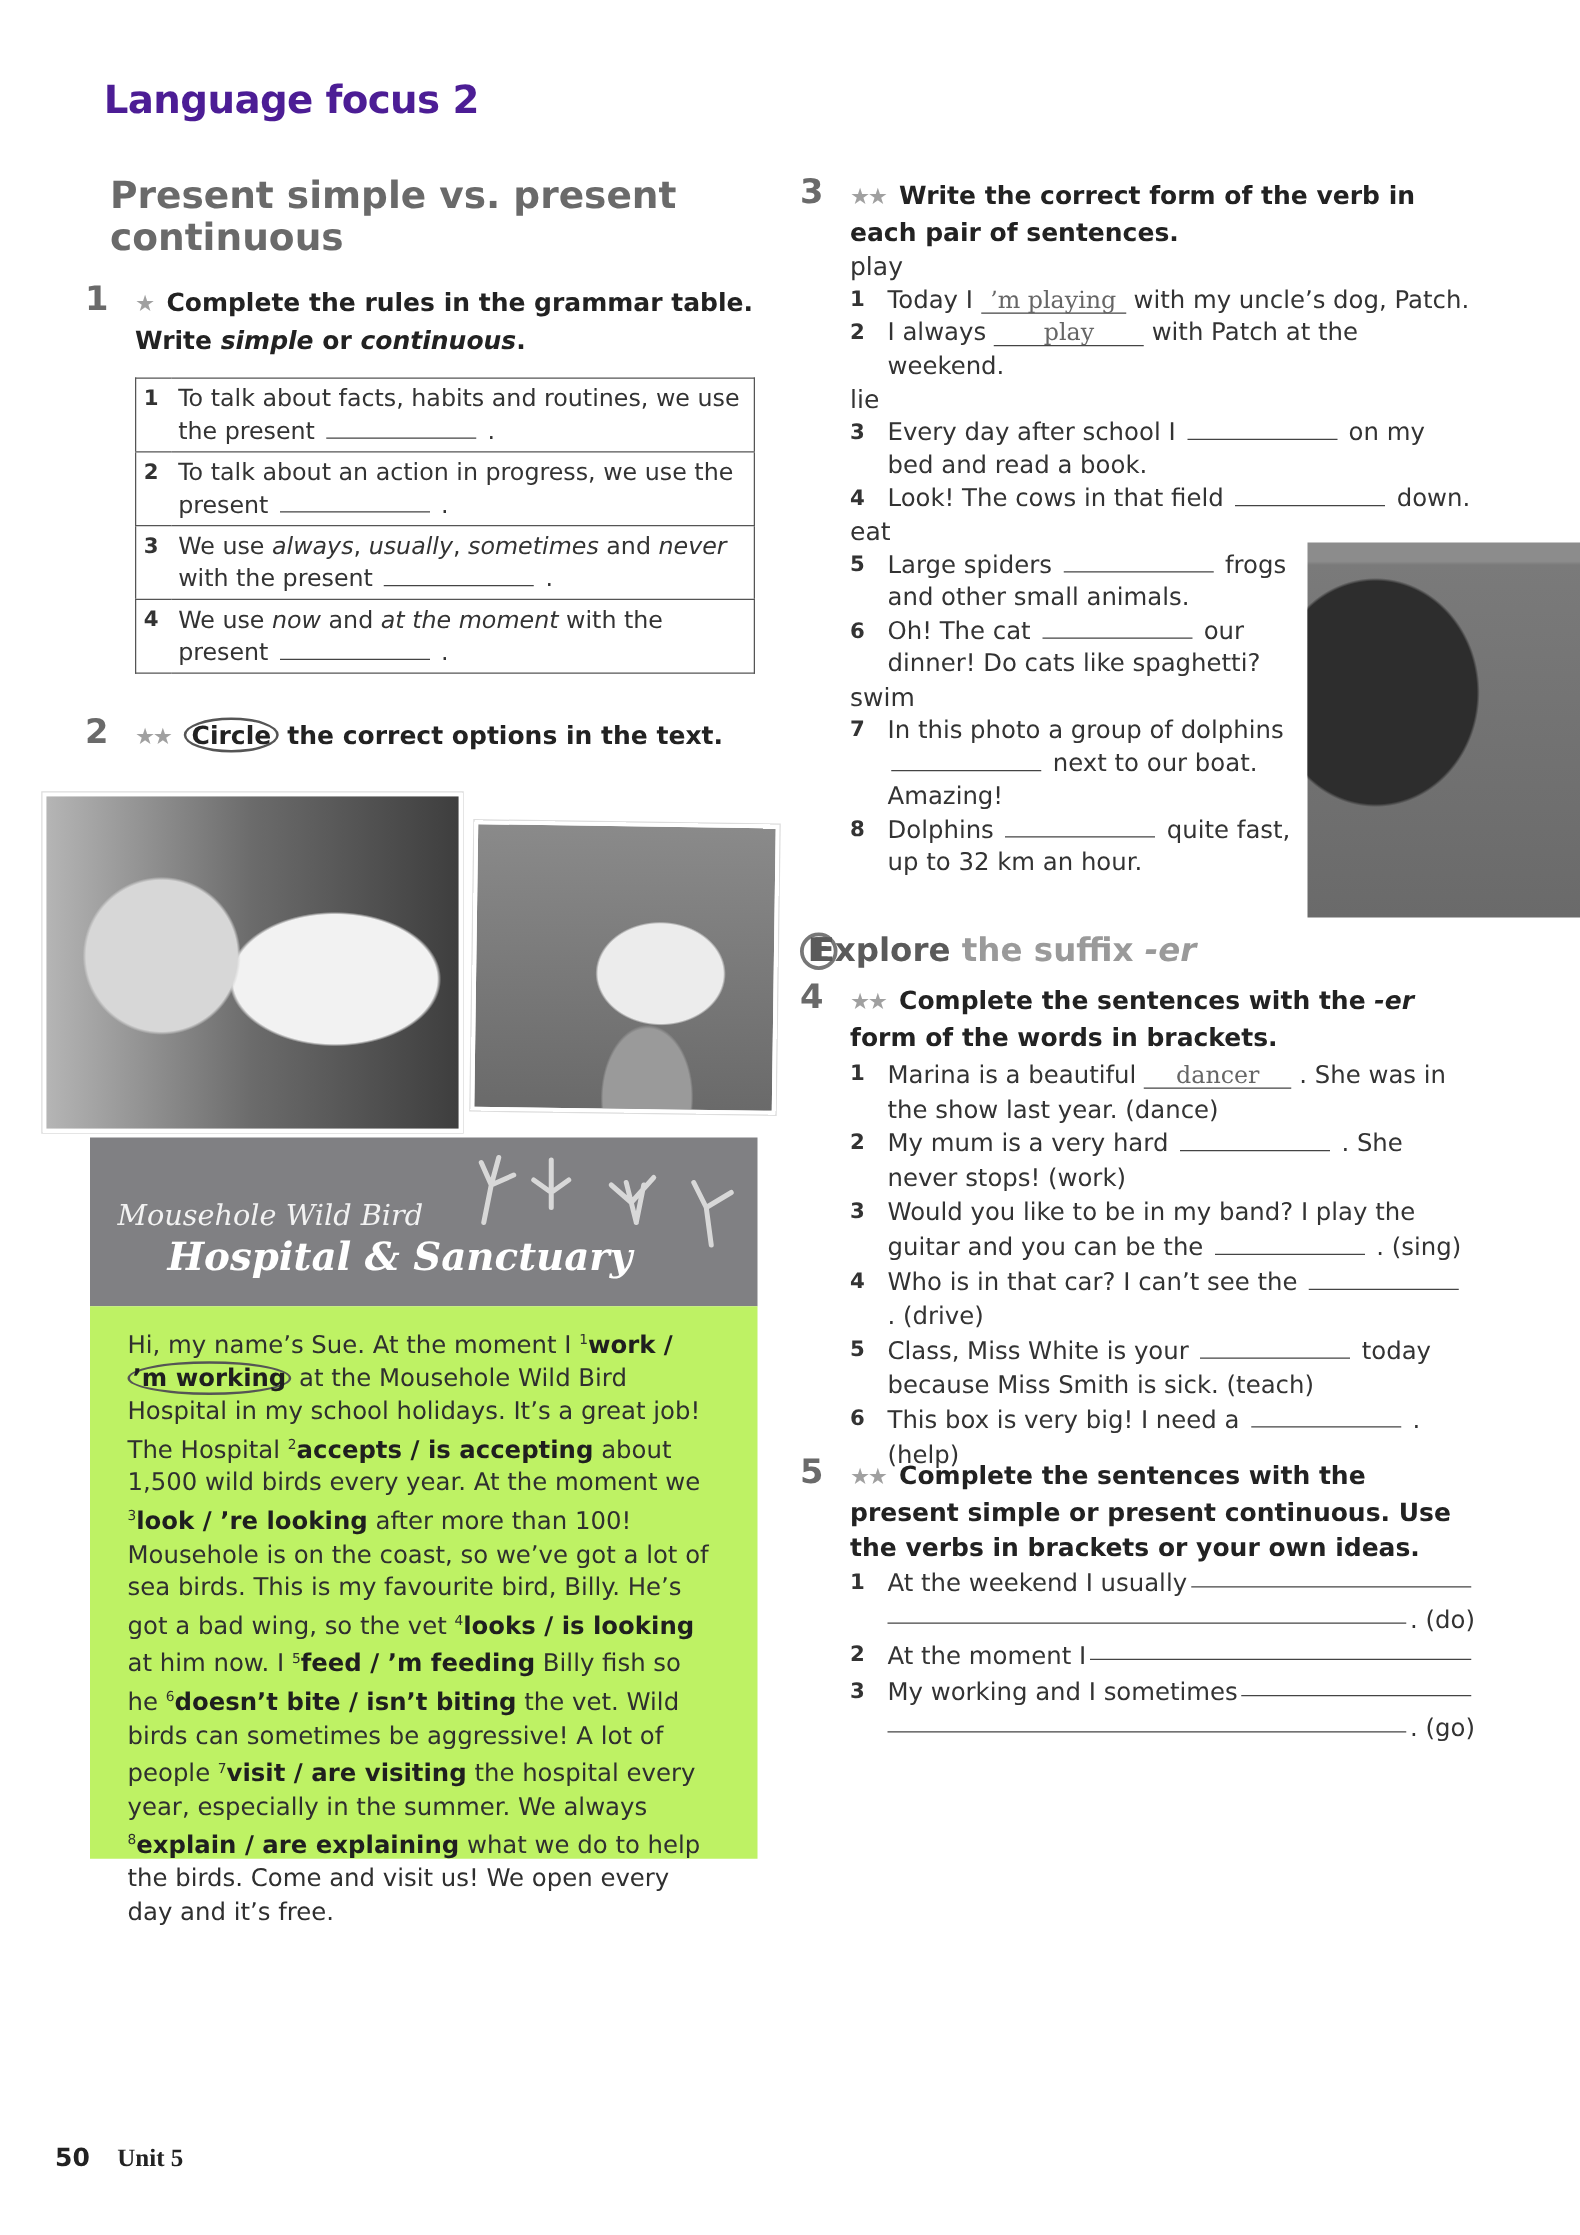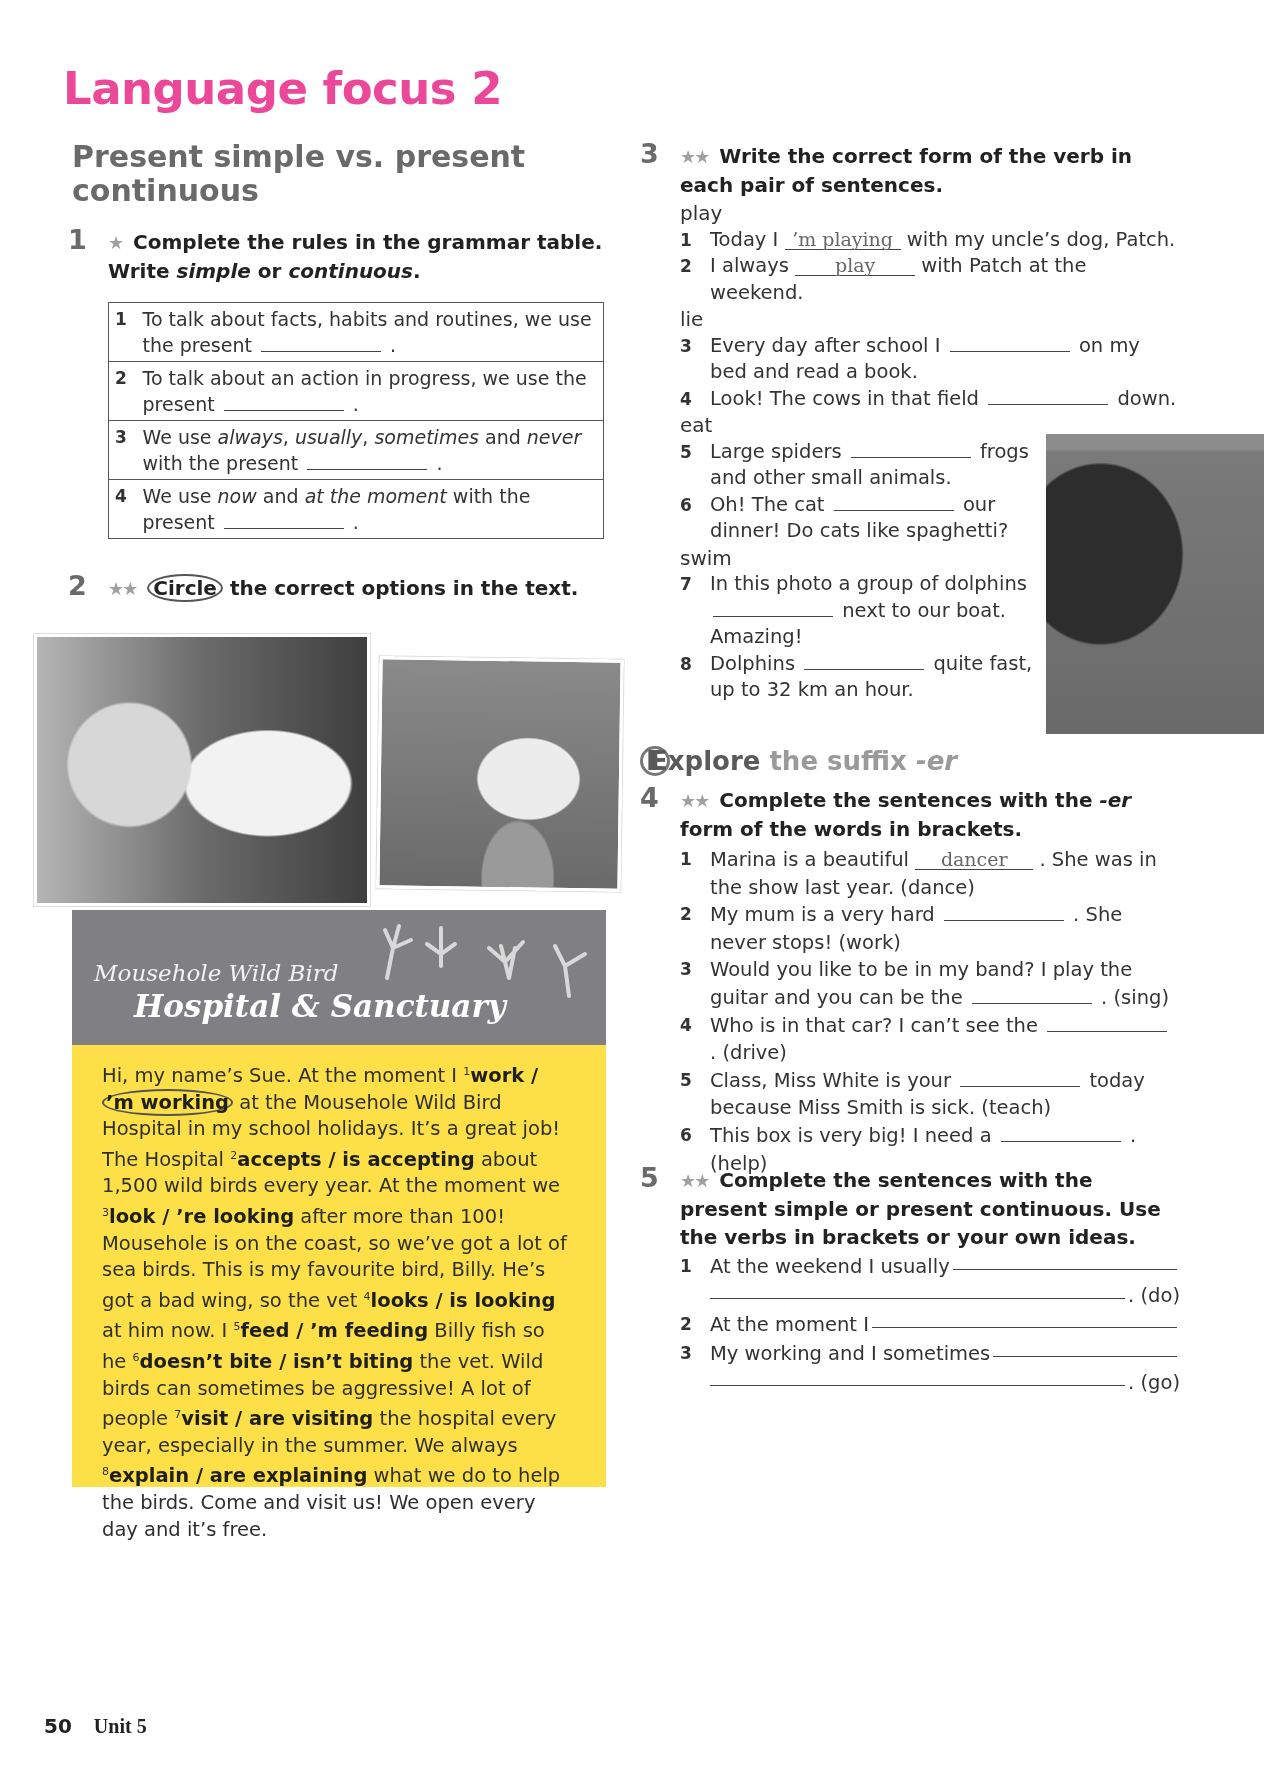--- a/index.html
+++ b/index.html
@@ -1,21 +1,21 @@
 <!DOCTYPE html>
 <html><head>
 <meta charset="utf-8">
 <style>
   * { box-sizing: border-box; margin: 0; padding: 0; }
   html, body { width: 1264px; height: 1788px; background: #ffffff; }
   body { position: relative; font-family: "DejaVu Sans", "Liberation Sans", sans-serif; color: #2b2b2b; overflow: hidden; }
   .abs { position: absolute; }
 
-  .page-title { left: 63px; top: 62px; font-size: 45px; font-weight: bold; color: #ec4899; letter-spacing: -0.5px; }
-  .section-title { left: 72px; top: 140px; font-size: 30px; font-weight: bold; color: #6a6a6a; line-height: 34px; width: 520px; }
+  .page-title { left: 83px; top: 62px; font-size: 31px; font-weight: bold; color: #4c1d95; letter-spacing: -0.5px; }
+  .section-title { left: 88px; top: 140px; font-size: 30px; font-weight: bold; color: #6a6a6a; line-height: 34px; width: 520px; }
 
   .ex-head { font-size: 20px; font-weight: bold; color: #222; line-height: 28px; }
   .ex-num { position: absolute; left: -40px; top: -2px; font-size: 27px; font-weight: bold; color: #6a6a6a; }
   .stars { color: #a0a0a0; font-size: 18px; margin-right: 4px; letter-spacing: -2px; }
   .circled { border: 2px solid #555; border-radius: 50%; padding: 0 4px; font-weight: bold; }
 
   .rule-table { left: 108px; top: 302px; width: 496px; border: 1.5px solid #555; border-collapse: collapse; }
   .rule-table td { border-top: 1.5px solid #555; padding: 3px 8px 3px 6px; font-size: 19px; line-height: 26px; vertical-align: top; color: #333; }
   .rule-table tr:first-child td { border-top: none; }
   .rule-table .n { width: 28px; font-weight: bold; font-size: 17px; padding-right: 0; }
@@ -26,21 +26,21 @@
 
   .photo { background: linear-gradient(135deg, #8e8e8e, #c9c9c9 40%, #555 100%); border: 3px solid #fff; box-shadow: 0 0 0 1px #ddd; }
   .photo-girl { left: 34px; top: 634px; width: 336px; height: 272px; background: radial-gradient(circle at 28% 48%, #d7d7d7 0 22%, transparent 23%), radial-gradient(ellipse at 70% 55%, #f2f2f2 0 25%, transparent 26%), linear-gradient(90deg, #b5b5b5, #6b6b6b 50%, #3e3e3e); }
   .photo-gannet { left: 378px; top: 658px; width: 244px; height: 232px; transform: rotate(0.8deg); background: radial-gradient(ellipse at 62% 52%, #ececec 0 24%, transparent 25%), radial-gradient(ellipse at 58% 96%, #9a9a9a 0 18%, transparent 19%), linear-gradient(180deg, #8a8a8a, #6a6a6a); }
   .photo-dolphin { left: 1046px; top: 434px; width: 218px; height: 300px; border: none; box-shadow: none; background: radial-gradient(ellipse at 25% 40%, #2d2d2d 0 35%, transparent 36%), linear-gradient(180deg, #8c8c8c 0 5%, #7a7a7a 6%, #6a6a6a); }
 
   .banner { left: 72px; top: 910px; width: 534px; height: 135px; background: #808083; }
   .banner-l1 { left: 94px; top: 960px; font-family: "DejaVu Serif", "Liberation Serif", serif; font-style: italic; color: #f2f2f2; font-size: 23px; }
   .banner-l2 { left: 134px; top: 988px; font-family: "DejaVu Serif", "Liberation Serif", serif; font-style: italic; font-weight: bold; color: #fff; font-size: 31px; text-align: center; }
   .footprints { left: 365px; top: 918px; width: 230px; height: 90px; }
-  .text-box { left: 72px; top: 1045px; width: 534px; height: 442px; background: #fde047; padding: 14px 32px 20px 30px; font-size: 19.5px; line-height: 26.6px; color: #2f2f2f; }
+  .text-box { left: 72px; top: 1045px; width: 534px; height: 442px; background: #bef264; padding: 14px 32px 20px 30px; font-size: 19.5px; line-height: 26.6px; color: #2f2f2f; }
   .text-box b { color: #1f1f1f; }
   .text-box sup { font-size: 11px; vertical-align: 7px; }
   .oval { border: 2px solid #555; border-radius: 50%; padding: 0 2px; }
 
   .list { font-size: 19.5px; line-height: 26.5px; color: #333; }
   .list .row { position: relative; padding-left: 30px; }
   .list .row .n { position: absolute; left: 0; font-weight: bold; font-size: 17px; }
   .list .verb { font-size: 20px; color: #333; }
 
   .explore { left: 640px; top: 746px; font-size: 26px; font-weight: bold; color: #5a5a5a; }

